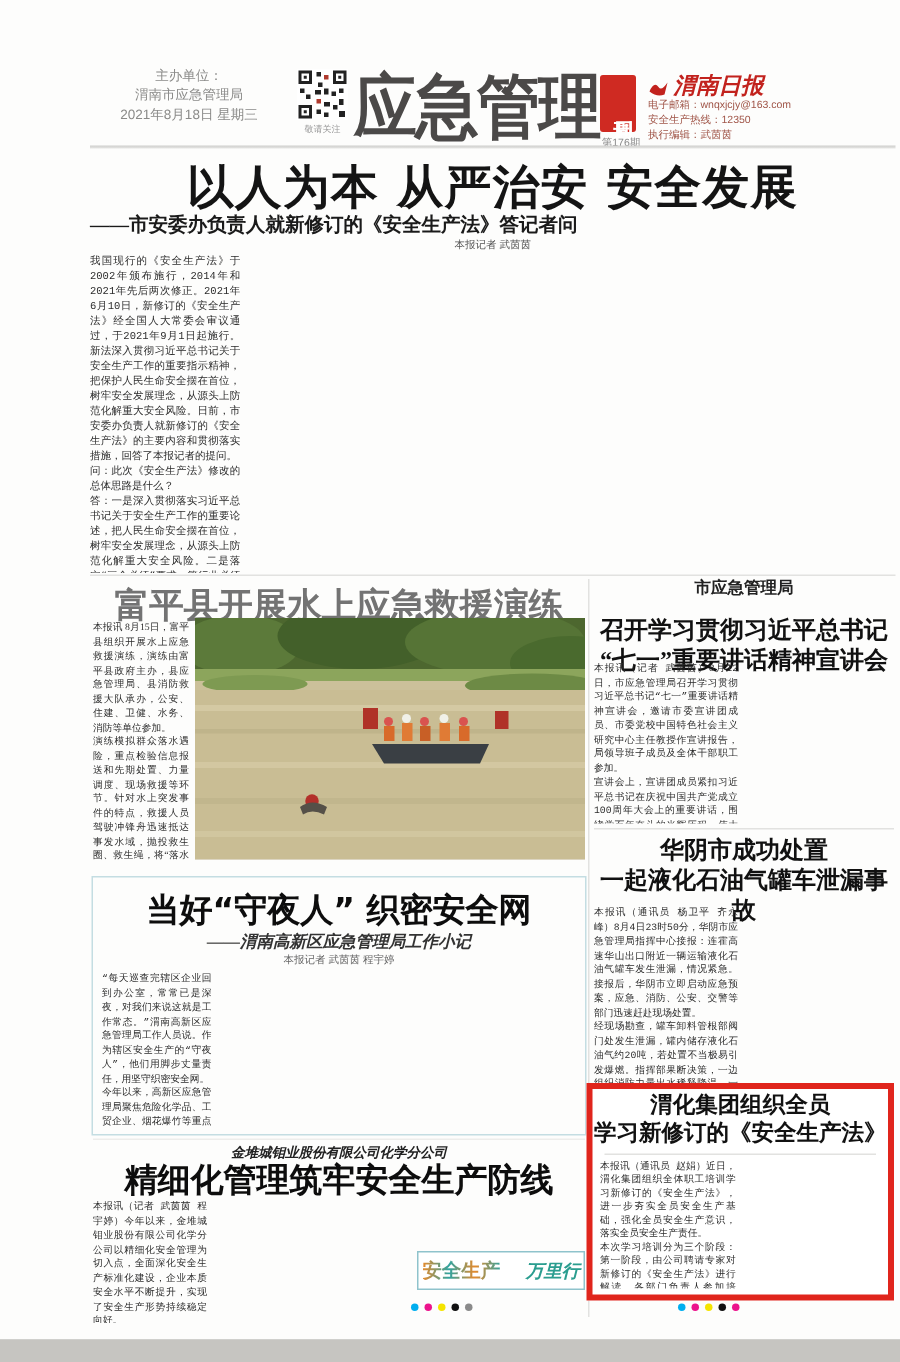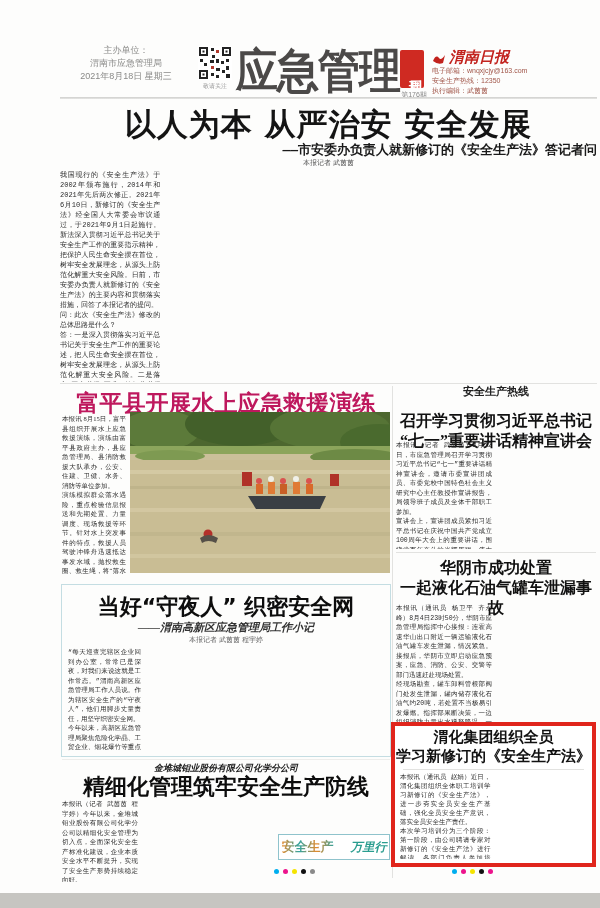--- a/index.html
+++ b/index.html
@@ -16,29 +16,29 @@
   .masthead-title { left:236px; top:40px; width:168px; font-size:42px; font-weight:900; color:#4b4948; letter-spacing:-1px; font-family:"DejaVu Sans", sans-serif; transform:scaleY(1.12); transform-origin:top; white-space:nowrap; }
   .weekly-badge { left:400px; top:50px; width:24px; height:38px; background:#cf2a22; color:#fff; font-size:13px; font-weight:bold; text-align:center; line-height:18px; padding-top:2px; border-radius:2px; }
   .issue-no { left:394px; top:90px; width:40px; font-size:7px; color:#888; text-align:center; }
   .paper-logo { left:432px; top:48px; width:160px; color:#c2221d; font-size:15px; font-weight:bold; font-style:italic; font-family:"Liberation Serif", serif; }
   .paper-logo .swoosh { display:inline-block; vertical-align:middle; margin-right:3px; }
   .contact-lines { left:432px; top:66px; width:165px; font-size:7px; line-height:10px; color:#a05548; }
   .header-rule { left:60px; top:97px; width:537px; height:2px; background:linear-gradient(#cfcfcd,#e6e6e4); }
 
   
   .lead-headline { left:60px; top:104px; width:537px; text-align:center; font-size:31px; font-weight:900; color:#141414; font-family:"DejaVu Sans", sans-serif; letter-spacing:1px; white-space:nowrap; }
-  .lead-subtitle { left:60px; top:141px; width:537px; text-align:right; font-size:13px; font-weight:bold; color:#1a1a1a; font-family:Liberation Mono, monospace; }
+  .lead-subtitle { left:60px; top:141px; width:537px; text-align:left; font-size:13px; font-weight:bold; color:#1a1a1a; font-family:Liberation Serif, serif; }
   .lead-byline { left:60px; top:158px; width:537px; text-align:center; font-size:7px; color:#555; }
   .lead-body { left:60px; top:170px; width:537px; height:212px; column-count:5; column-gap:9px; }
   .col-body { font-size:7px; line-height:10px; text-align:justify; color:#2c2c2c; white-space:pre-line; overflow:hidden; height:100%; font-family:Liberation Mono, monospace; }
   .rule-h { background:#e2e2e0; height:1px; }
   .rule-v { background:#e2e2e0; width:1px; }
 
   
-  .fuping-headline { left:62px; top:388px; width:328px; text-align:center; font-size:23px; font-weight:900; color:#be185d; font-family:"DejaVu Sans", sans-serif; white-space:nowrap; }
+  .fuping-headline { left:62px; top:388px; width:328px; text-align:center; font-size:23px; font-weight:900; color:#737373; font-family:"DejaVu Sans", sans-serif; white-space:nowrap; }
   .fuping-body { left:62px; top:414px; width:64px; height:160px; }
   .photo { left:130px; top:412px; width:260px; height:161px; box-shadow:0 0 0 1px #d8d4c8 inset; }
 
   
   .bureau-kicker { left:396px; top:384px; width:200px; text-align:center; font-size:11px; font-weight:bold; color:#222; font-family:"Liberation Serif", serif; }
   .bureau-headline { left:396px; top:397px; width:200px; text-align:center; font-size:16px; line-height:20px; font-weight:900; color:#111; font-family:"Liberation Serif", serif;margin-top:14px; }
   .bureau-body { left:396px; top:441px; width:200px; height:108px; column-count:2; column-gap:8px; }
 
   
   .huayin-headline { left:396px; top:558px; width:200px; text-align:center; font-size:16px; line-height:20px; font-weight:900; color:#111; font-family:"Liberation Serif", serif; }
@@ -180,21 +180,21 @@
     <circle cx="141" cy="67" r="3" fill="#f0f0e8"></circle>
     <circle cx="153" cy="69" r="3" fill="#d9534f"></circle>
     <circle cx="166" cy="67" r="3" fill="#f0f0e8"></circle>
     <circle cx="179" cy="69" r="3" fill="#d9534f"></circle>
     <rect x="112" y="60" width="10" height="14" fill="#b03228"></rect>
     <rect x="200" y="62" width="9" height="12" fill="#b03228"></rect>
     <circle cx="78" cy="122" r="4.5" fill="#b3302a"></circle>
     <path d="M70 126 Q78 120 88 126 L86 131 Q78 127 72 131 Z" fill="#555048"></path>
   </svg>
 
-  <div class="abs bureau-kicker">安全生产热线</div>
+  <div class="abs bureau-kicker">市应急管理局</div>
   <div class="abs bureau-headline">
     <div>召开学习贯彻习近平总书记</div>
     <div>“七一”重要讲话精神宣讲会</div>
   </div>
   <div class="abs bureau-body">
     <div class="col-body" style="font-size:6.5px; line-height:9.5px;">本报讯（记者 武茵茵）8月12日，市应急管理局召开学习贯彻习近平总书记“七一”重要讲话精神宣讲会，邀请市委宣讲团成员、市委党校中国特色社会主义研究中心主任教授作宣讲报告，局领导班子成员及全体干部职工参加。
 宣讲会上，宣讲团成员紧扣习近平总书记在庆祝中国共产党成立100周年大会上的重要讲话，围绕党百年奋斗的光辉历程、伟大建党精神的深刻内涵、以史为鉴开创未来的根本要求等方面，进行了全面系统、深入浅出的解读，阐明了党在新征程上推进党和国家事业发展的一系列重大问题。全体与会党员干部认真聆听，仔细记录笔记。</div>
   </div>
 
   <div class="abs rule-h" style="left:396px; top:552px; width:200px;"></div>

